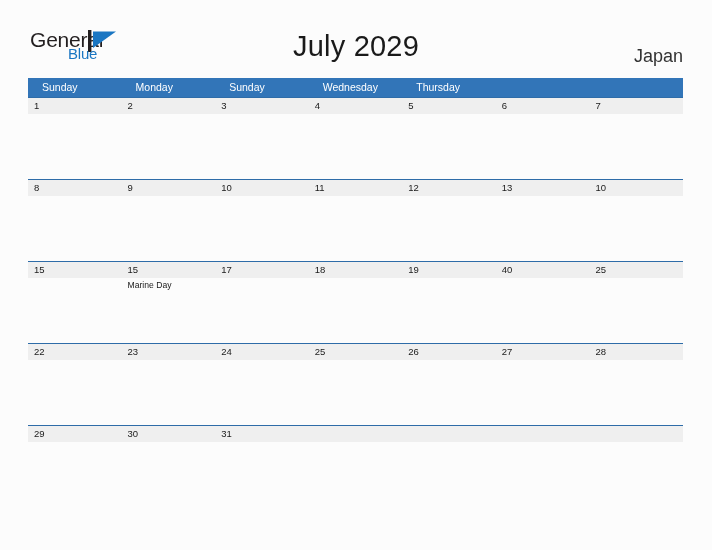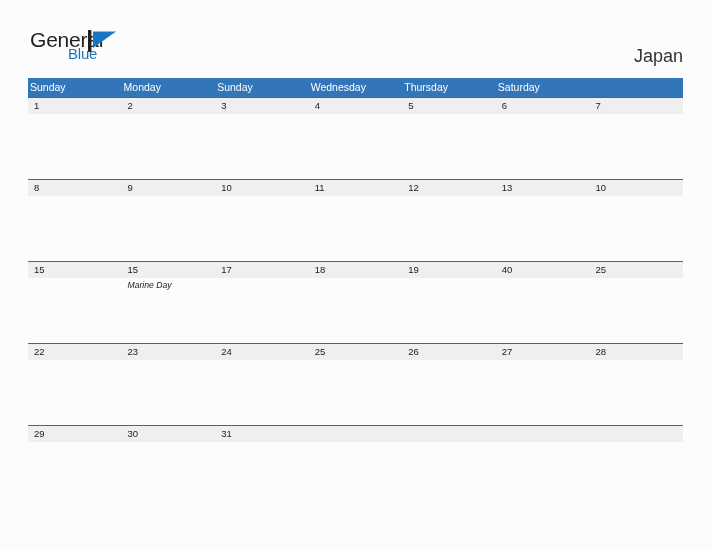--- a/index.html
+++ b/index.html
@@ -95,21 +95,21 @@
 
   .dow-row {
     display: flex;
     width: 655px;
     height: 19px;
     background: #3275b8;
   }
   .dow-cell {
     width: 93.57px;
     box-sizing: border-box;
-    padding-left: 2px;
+    padding-left: 14px;
     color: #ffffff;
     font-size: 10.5px;
     line-height: 19px;
     font-family: "Liberation Sans", sans-serif;
     white-space: nowrap;
     overflow: hidden;
   }
 
   .week {
     width: 655px;
@@ -146,55 +146,54 @@
   .event-cell {
     width: 93.57px;
     box-sizing: border-box;
     padding: 2px 5px 0 6px;
   }
   .event {
     font-size: 8.6px;
     line-height: 11px;
     color: #1a1a1a;
     font-family: "Liberation Sans", sans-serif;
-    font-style: italic;
   }
 </style>
 </head>
 <body>
 
 <div class="page">
 
   <div class="header">
 
     <div class="logo">
       <span class="logo-general">General</span>
       <span class="logo-mark">
         <svg width="32" height="22" viewBox="0 0 32 22" xmlns="http://www.w3.org/2000/svg">
           <rect x="0" y="0" width="3.4" height="22" fill="#231f20"></rect>
           <polygon points="5,1.5 28,1.5 5,18" fill="#1a76c2"></polygon>
         </svg>
       </span>
       <span class="logo-blue">Blue</span>
     </div>
 
+    <div class="title">July 2029</div>
 
     <div class="country">Japan</div>
 
   </div>
 
   <div class="calendar">
 
     <div class="dow-row">
       <div class="dow-cell">Sunday</div>
       <div class="dow-cell">Monday</div>
       <div class="dow-cell">Sunday</div>
       <div class="dow-cell">Wednesday</div>
       <div class="dow-cell">Thursday</div>
-      <div class="dow-cell">Saturday</div>
     </div>
 
     <div class="week">
       <div class="week-dates">
         <div class="date-cell">1</div>
         <div class="date-cell">2</div>
         <div class="date-cell">3</div>
         <div class="date-cell">4</div>
         <div class="date-cell">5</div>
         <div class="date-cell">6</div>

